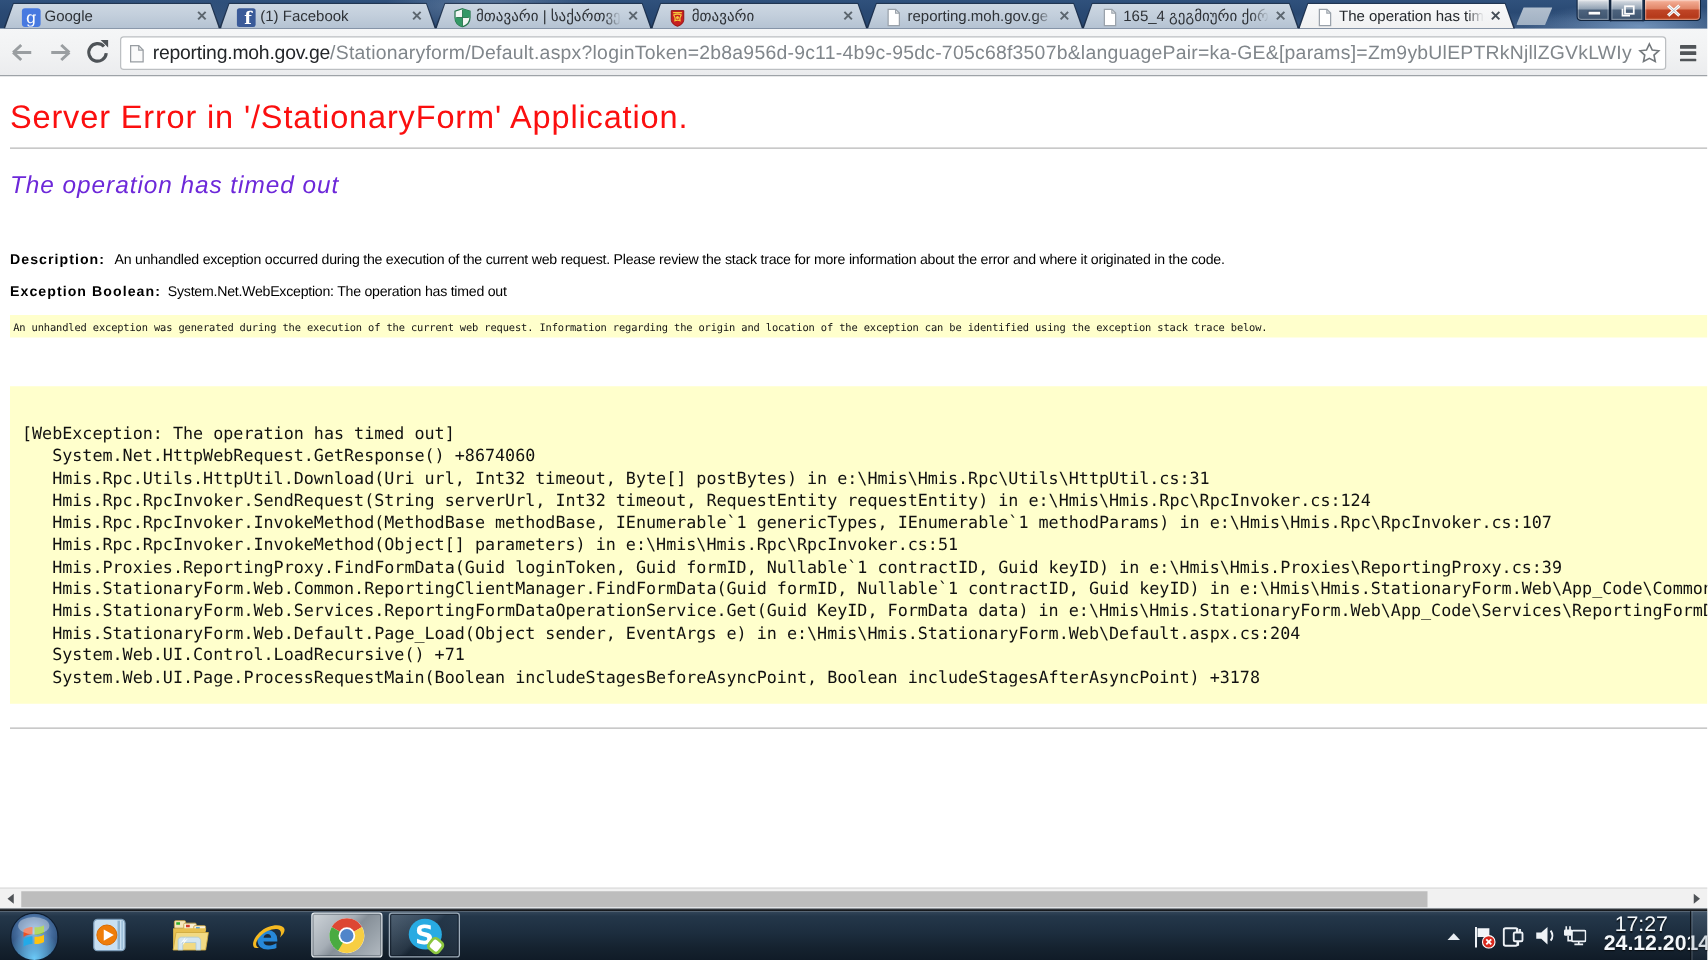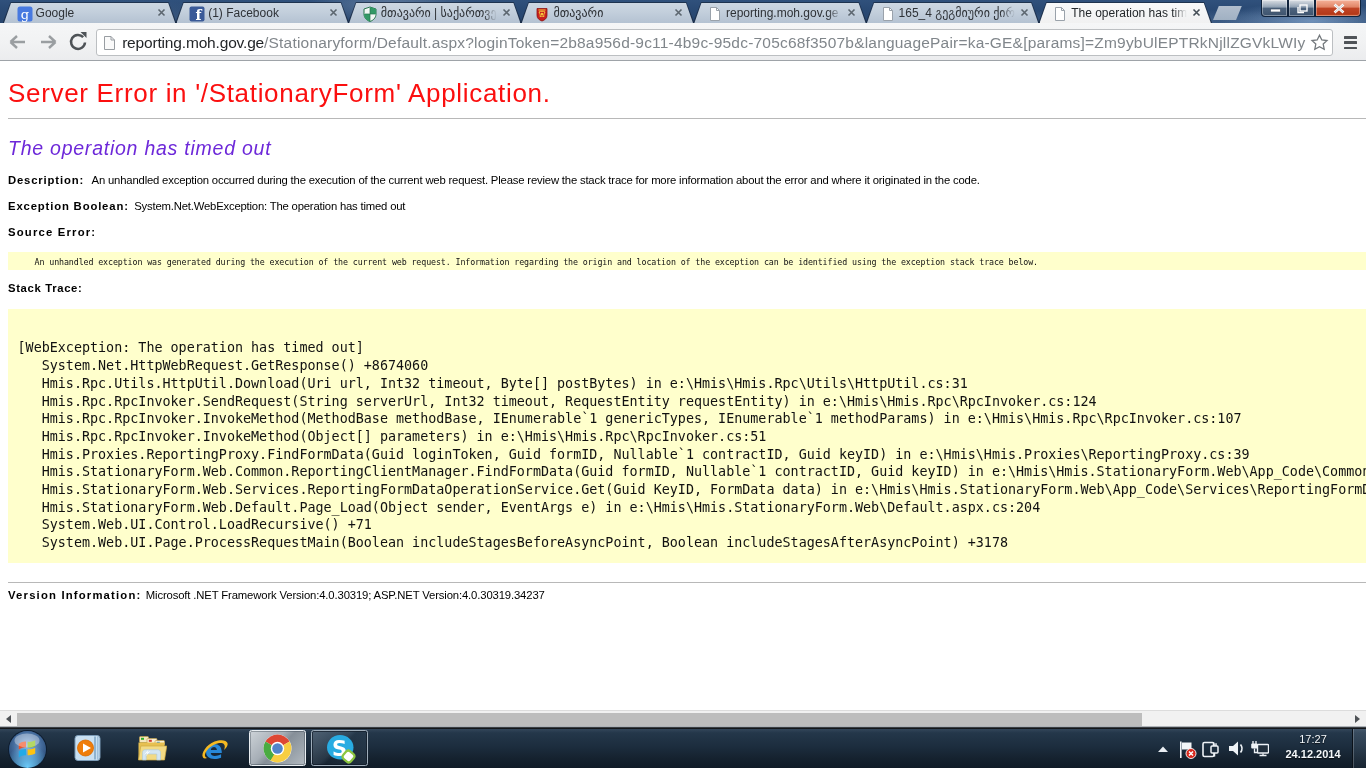--- a/index.html
+++ b/index.html
@@ -66,31 +66,31 @@
   .omni-star { position:absolute; right:3px; top:3px; width:19px; height:19px; }
   .menu-btn { position:absolute; left:1338px; top:5px; width:24px; height:28px; }
   .menu-btn span { position:absolute; left:6px; width:13px; height:2.6px; background:#505458; border-radius:.5px; }
 
   
   .content { position:absolute; left:0; top:62px; width:1366px; height:648px; background:#fff; overflow:hidden; }
   .content .line { position:absolute; white-space:nowrap; color:#000; }
   .content .err-h1 { left:8px; top:18.2px; font-size:26px; line-height:26px; color:#fb0f0f; letter-spacing:0.68px; }
   .hr1 { position:absolute; left:8px; top:56px; width:1358px; height:1px; background:#b8b8b8; }
   .content .err-h2 { left:8px; top:77.4px; font-size:19.5px; line-height:19.5px; font-style:italic; color:#6d28d9; letter-spacing:0.76px; }
-  .body-line { font-size:11.3px; line-height:11.3px; }
+  .body-line { font-size:11.3px; line-height:11.3px;margin-top:28px; }
   .b-label { font-weight:bold; letter-spacing:0px; }
   .desc-line { left:8px; top:113px; }
   .exc-line { left:8px; top:138.7px; }
   .src-line { left:8px; top:165px; }
   .stk-line { left:8px; top:220.9px; }
   .ver-line { left:8px; top:528.2px; }
   .body-text { letter-spacing:-0.42px; }
   .box1 { position:absolute; left:8px; top:189.7px; width:1358px; height:18px; background:#ffffcc; }
   .box1-text { position:absolute; left:10.6px; top:194.9px; font-family:"DejaVu Sans Mono",monospace;
-    font-size:8.32px; line-height:10px; white-space:pre; color:#111; letter-spacing:-0.11px;margin-left:24px; }
+    font-size:8.32px; line-height:10px; white-space:pre; color:#111; letter-spacing:-0.11px; }
   .box2 { position:absolute; left:8px; top:247px; width:1358px; height:254px; background:#ffffcc; }
   .box2-text { position:absolute; left:17.55px; top:277.4px; font-family:"DejaVu Sans Mono",monospace;
     font-size:13.39px; line-height:17.7px; white-space:pre; color:#111; }
   .hr2 { position:absolute; left:8px; top:520px; width:1358px; height:1px; background:#b8b8b8; }
 
   
   .hscroll { position:absolute; left:0; top:710px; width:1366px; height:16px; background:#f1f1f1;
     border-top:1px solid #dcdcdc; }
   .hs-thumb { position:absolute; left:17px; top:1.5px; width:1125px; height:13px; background:#bdbdbd; }
   .hs-arrow { position:absolute; top:3px; width:10px; height:10px; }
@@ -109,21 +109,21 @@
     box-shadow:0 0 0 1px #0e1d30; }
   .tb-btn { position:absolute; top:1px; width:57px; height:36px; border-radius:2.5px; }
   .tb-btn.running { border:1px solid #9fadba;
      background:linear-gradient(135deg,rgba(160,175,190,.35) 0%,rgba(90,110,130,.28) 45%,rgba(40,58,75,.25) 52%,rgba(70,90,110,.3) 100%);
      box-shadow:inset 0 0 0 1px rgba(15,25,38,.7); }
   .tb-btn.active { border:1px solid #e9eef2;
      background:linear-gradient(135deg,#cdd3d8 0%,#a6aeb6 40%,#868f98 52%,#9aa3ab 75%,#b3bac1 100%);
      box-shadow:inset 0 0 0 1px rgba(40,52,64,.35); }
   .tray-ico { position:absolute; }
   .clock { position:absolute; left:1283px; top:3px; width:60px; height:33px; color:#f4f8fb;
-    font-size:11px; text-align:center; text-shadow:0 1px 1px rgba(0,0,0,.7); }
+    font-size:17px; text-align:center; text-shadow:0 1px 1px rgba(0,0,0,.7); }
   .clock .t { display:block; line-height:15px; }
   .clock .d { display:block; line-height:15px;font-weight:bold; }
   .showdesk { position:absolute; left:1352px; top:0; width:14px; height:39px;
     border-left:1px solid #0a1119;
     background:linear-gradient(180deg,rgba(120,140,160,.25),rgba(60,80,100,.18));
     box-shadow:inset 1px 0 0 rgba(255,255,255,.22); }
 </style>
 </head>
 <body>
 
@@ -342,21 +342,20 @@
    Hmis.Rpc.RpcInvoker.InvokeMethod(Object[] parameters) in e:\Hmis\Hmis.Rpc\RpcInvoker.cs:51
    Hmis.Proxies.ReportingProxy.FindFormData(Guid loginToken, Guid formID, Nullable`1 contractID, Guid keyID) in e:\Hmis\Hmis.Proxies\ReportingProxy.cs:39
    Hmis.StationaryForm.Web.Common.ReportingClientManager.FindFormData(Guid formID, Nullable`1 contractID, Guid keyID) in e:\Hmis\Hmis.StationaryForm.Web\App_Code\Common\ReportingClientManager.cs:29
    Hmis.StationaryForm.Web.Services.ReportingFormDataOperationService.Get(Guid KeyID, FormData data) in e:\Hmis\Hmis.StationaryForm.Web\App_Code\Services\ReportingFormDataOperationService.cs:26
    Hmis.StationaryForm.Web.Default.Page_Load(Object sender, EventArgs e) in e:\Hmis\Hmis.StationaryForm.Web\Default.aspx.cs:204
    System.Web.UI.Control.LoadRecursive() +71
    System.Web.UI.Page.ProcessRequestMain(Boolean includeStagesBeforeAsyncPoint, Boolean includeStagesAfterAsyncPoint) +3178</div>
 
     <div class="hr2"></div>
 
-    <div class="line body-line ver-line"><span class="b-label" style="letter-spacing:1.18px">Version Information:</span><span class="body-text" style="margin-left:4.3px;letter-spacing:-0.14px">Microsoft .NET Framework Version:4.0.30319; ASP.NET Version:4.0.30319.34237</span></div>
   </div>
 
   <div class="hscroll">
     <span class="hs-arrow" style="left:4px">
       <svg width="10" height="10">
           <path d="M7 1 L2 5 L7 9 Z" fill="#4f5357"></path>
         </svg>
     </span>
     <div class="hs-thumb"></div>
     <span class="hs-arrow" style="left:1352px">

